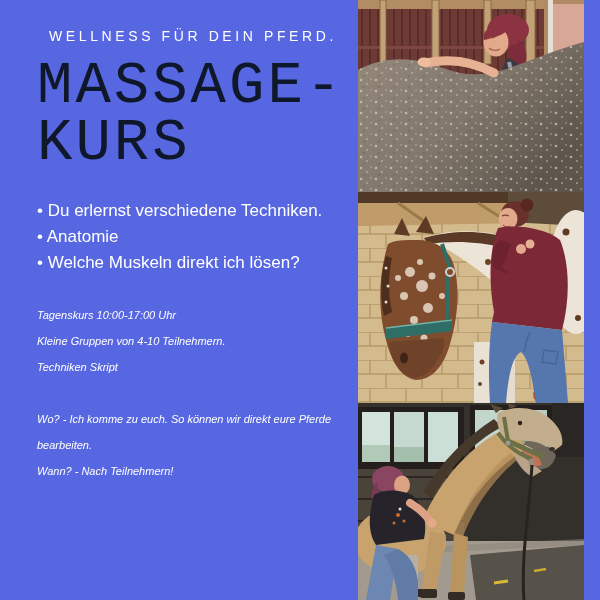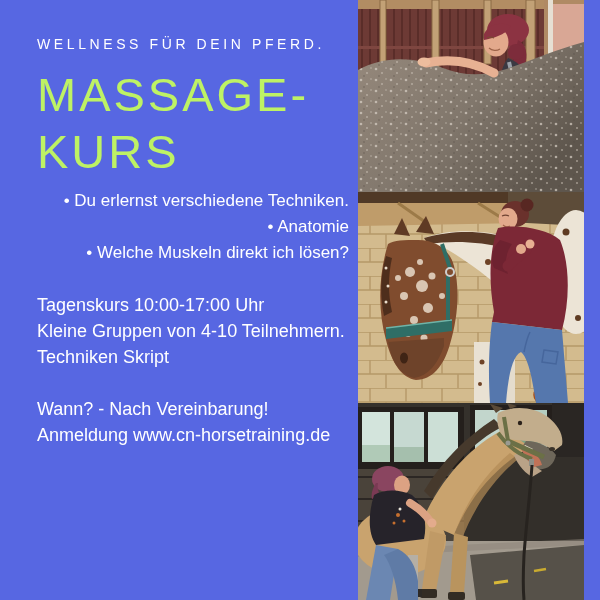--- a/index.html
+++ b/index.html
@@ -4,28 +4,28 @@
 <style>
   html,body{margin:0;padding:0;background:#222;}
   .canvas{
     position:relative;width:600px;height:600px;overflow:hidden;
     background:#5767e2;
     font-family:"Liberation Sans",sans-serif;
     -webkit-font-smoothing:antialiased;
   }
   .text-col{position:absolute;left:37px;top:0;width:312px;color:#ffffff;}
   .tagline{
-    padding-top:34px;font-size:14px;letter-spacing:3.6px;font-weight:400;
-    line-height:20px;white-space:nowrap;
+    padding-top:26px;font-size:14px;letter-spacing:3.6px;font-weight:400;
+    line-height:20px;white-space:nowrap;text-align:center;
   }
-  .title{margin:12px 0 0 0;font-family:Liberation Sans, sans-serif;font-weight:400;
-    font-size:47px;line-height:57px;letter-spacing:3px;color:#bef264;}
+  .title{margin:12px 0 0 0;font-family:Liberation Mono, monospace;font-weight:400;
+    font-size:59px;line-height:57px;letter-spacing:3px;color:#0f172a;}
   .title-line{display:block;}
-  .bullets{margin:8px 0 0 0;padding:0;list-style:none;font-size:17px;line-height:26px;text-align:right;}
-  .block{margin:26px 0 0 0;font-size:18px;line-height:26px;}
+  .bullets{margin:26px 0 0 0;padding:0;list-style:none;font-size:17px;line-height:26px;}
+  .block{margin:26px 0 0 0;font-size:11px;line-height:26px;font-style:italic;}
   .line{display:block;}
   .photos{position:absolute;left:358px;top:0;width:226px;height:600px;}
   .photo{margin:0;padding:0;display:block;}
   .photo svg{display:block;width:226px;}
   .p1 svg{height:192px;} .p2 svg{height:211px;} .p3 svg{height:197px;}
 </style>
 </head>
 <body>
 
 <div class="canvas">
@@ -40,22 +40,22 @@
       <li>• Du erlernst verschiedene Techniken.</li>
       <li>• Anatomie</li>
       <li>• Welche Muskeln direkt ich lösen?</li>
     </ul>
     <p class="block">
       <span class="line">Tagenskurs 10:00-17:00 Uhr</span>
       <span class="line">Kleine Gruppen von 4-10 Teilnehmern.</span>
       <span class="line">Techniken Skript</span>
     </p>
     <p class="block">
-      <span class="line">Wann? - Nach Vereinbarung!</span>
-      <span class="line">Anmeldung www.cn-horsetraining.de</span>
+      <span class="line">Wo? - Ich komme zu euch. So können wir direkt eure Pferde bearbeiten.</span>
+      <span class="line">Wann? - Nach Teilnehmern!</span>
     </p>
   </div>
 
   <div class="photos">
 
     <figure class="photo p1" aria-label="Frau mit rotem Haar massiert lächelnd den Rücken eines Apfelschimmels im Stall">
       <svg viewBox="0 0 226 192" preserveAspectRatio="none">
         <defs>
           <linearGradient id="p1h" x1="0" y1="0" x2="1" y2="0.6">
             <stop offset="0" stop-color="#96897c"></stop>

